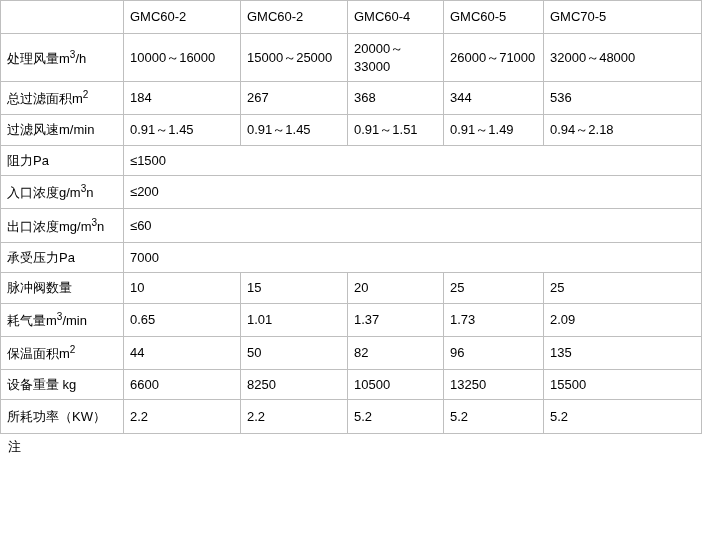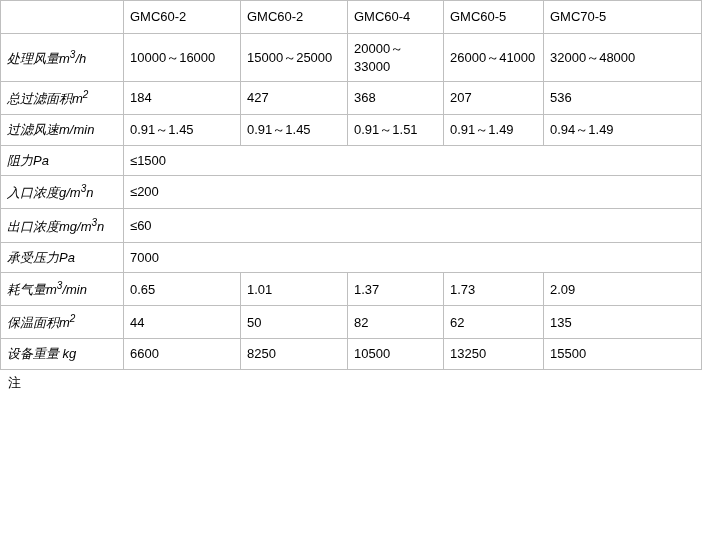--- a/index.html
+++ b/index.html
@@ -41,21 +41,20 @@
   col.c4 { width: 100px; }
   col.c5 { width: 158px; }
   .row-h { height: 20px; }
   .tall { height: 34px; }
   sup {
     font-size: 10px;
     vertical-align: super;
   }
   .label-cell {
     white-space: normal;
-    font-style: italic;
   }
   .footer-note {
     font-size: 13px;
     padding: 4px 0 0 8px;
     color: #000;
   }
 </style>
 </head>
 <body>
 
@@ -77,75 +76,91 @@
       <th>GMC60-5</th>
       <th>GMC70-5</th>
     </tr>
   </thead>
   <tbody>
       <tr class="tall">
         <td class="label-cell">处理风量m<sup>3</sup>/h</td>
         <td>10000～16000</td>
         <td>15000～25000</td>
         <td>20000～33000</td>
-        <td>26000～41000</td>
+        <td>26000～71000</td>
         <td>32000～48000</td>
       </tr>
       <tr>
         <td class="label-cell">总过滤面积m<sup>2</sup></td>
         <td>184</td>
-        <td>427</td>
+        <td>267</td>
         <td>368</td>
-        <td>207</td>
+        <td>344</td>
         <td>536</td>
       </tr>
       <tr>
         <td class="label-cell">过滤风速m/min</td>
         <td>0.91～1.45</td>
         <td>0.91～1.45</td>
         <td>0.91～1.51</td>
         <td>0.91～1.49</td>
-        <td>0.94～1.49</td>
+        <td>0.94～2.18</td>
       </tr>
       <tr>
         <td class="label-cell">阻力Pa</td>
         <td colspan="5">≤1500</td>
       </tr>
       <tr>
         <td class="label-cell">入口浓度g/m<sup>3</sup>n</td>
         <td colspan="5">≤200</td>
       </tr>
       <tr class="tall">
         <td class="label-cell">出口浓度mg/m<sup>3</sup>n</td>
         <td colspan="5">≤60</td>
       </tr>
       <tr>
         <td class="label-cell">承受压力Pa</td>
         <td colspan="5">7000</td>
       </tr>
       <tr>
+        <td class="label-cell">脉冲阀数量</td>
+        <td>10</td>
+        <td>15</td>
+        <td>20</td>
+        <td>25</td>
+        <td>25</td>
+      </tr>
+      <tr>
         <td class="label-cell">耗气量m<sup>3</sup>/min</td>
         <td>0.65</td>
         <td>1.01</td>
         <td>1.37</td>
         <td>1.73</td>
         <td>2.09</td>
       </tr>
       <tr>
         <td class="label-cell">保温面积m<sup>2</sup></td>
         <td>44</td>
         <td>50</td>
         <td>82</td>
-        <td>62</td>
+        <td>96</td>
         <td>135</td>
       </tr>
       <tr>
         <td class="label-cell">设备重量 kg</td>
         <td>6600</td>
         <td>8250</td>
         <td>10500</td>
         <td>13250</td>
         <td>15500</td>
       </tr>
+      <tr class="tall">
+        <td class="label-cell">所耗功率（KW）</td>
+        <td>2.2</td>
+        <td>2.2</td>
+        <td>5.2</td>
+        <td>5.2</td>
+        <td>5.2</td>
+      </tr>
     </tbody>
 </table>
 
 <div class="footer-note">注</div>
 
 </body></html>

